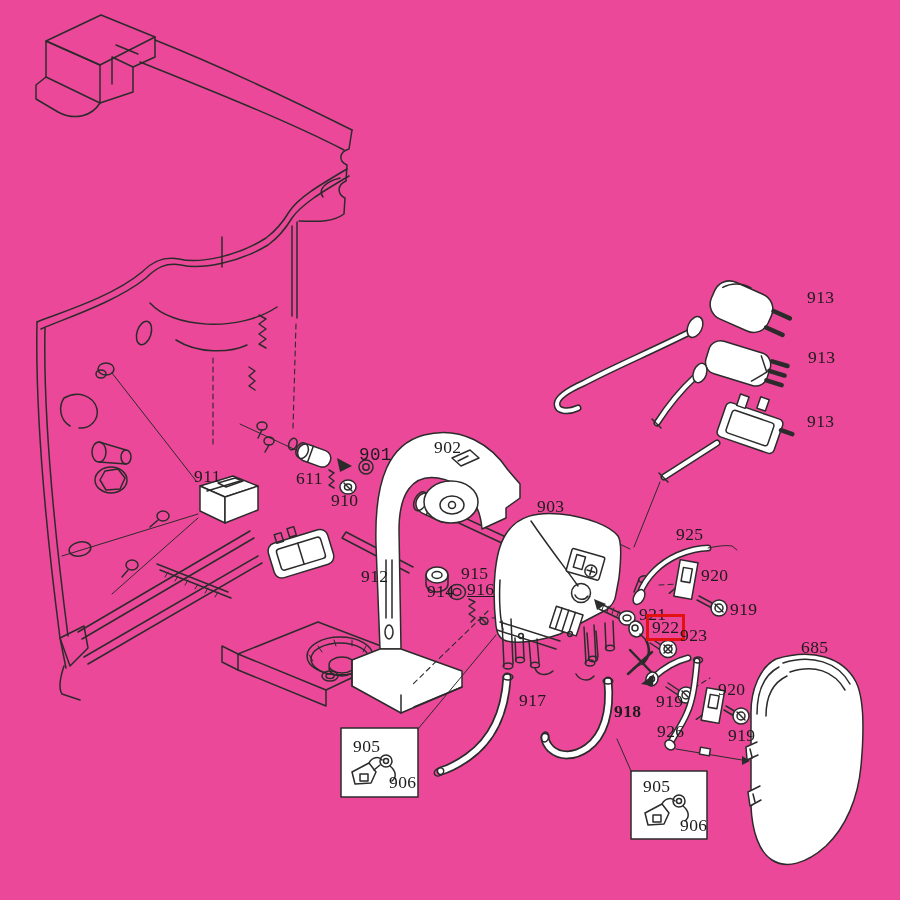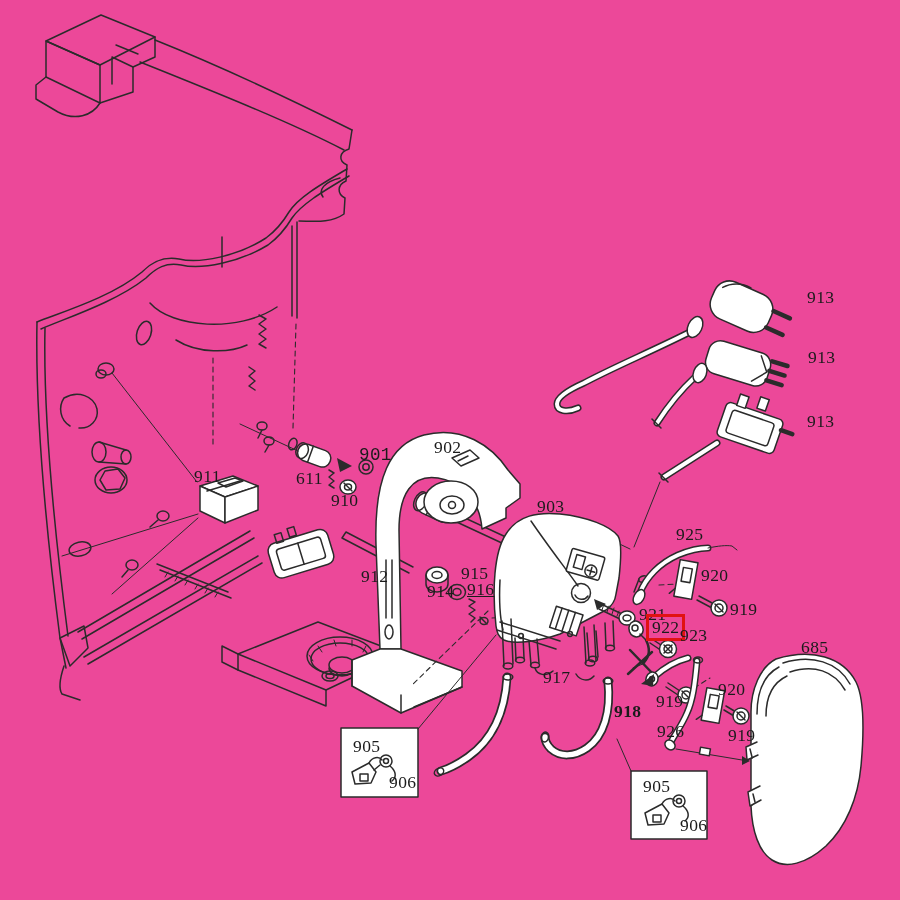--- a/index.html
+++ b/index.html
@@ -406,20 +406,20 @@
       <div class="part-label" style="left: 701px; top: 566px;">920</div>
       <div class="part-label" style="left: 730px; top: 600px;">919</div>
       <div class="part-label" style="left: 639px; top: 605px;">921</div>
       <div class="part-label highlighted" style="left: 651px; top: 618px;">922</div>
       <div class="part-label" style="left: 680px; top: 626px;">923</div>
       <div class="part-label" style="left: 656px; top: 692px;">919</div>
       <div class="part-label" style="left: 718px; top: 680px;">920</div>
       <div class="part-label" style="left: 657px; top: 722px;">926</div>
       <div class="part-label" style="left: 728px; top: 726px;">919</div>
       <div class="part-label" style="left: 801px; top: 638px;">685</div>
-      <div class="part-label" style="left: 519px; top: 668px; margin-left: 24px;">917</div>
+      <div class="part-label" style="left: 519px; top: 691px;">917</div>
       <div class="part-label" style="left: 614px; top: 702px; font-weight: bold;">918</div>
       <div class="part-label" style="left: 353px; top: 737px;">905</div>
       <div class="part-label" style="left: 389px; top: 773px;">906</div>
       <div class="part-label" style="left: 643px; top: 777px;">905</div>
       <div class="part-label" style="left: 680px; top: 816px;">906</div>
     </div>
 </div>
 
 </body></html>

